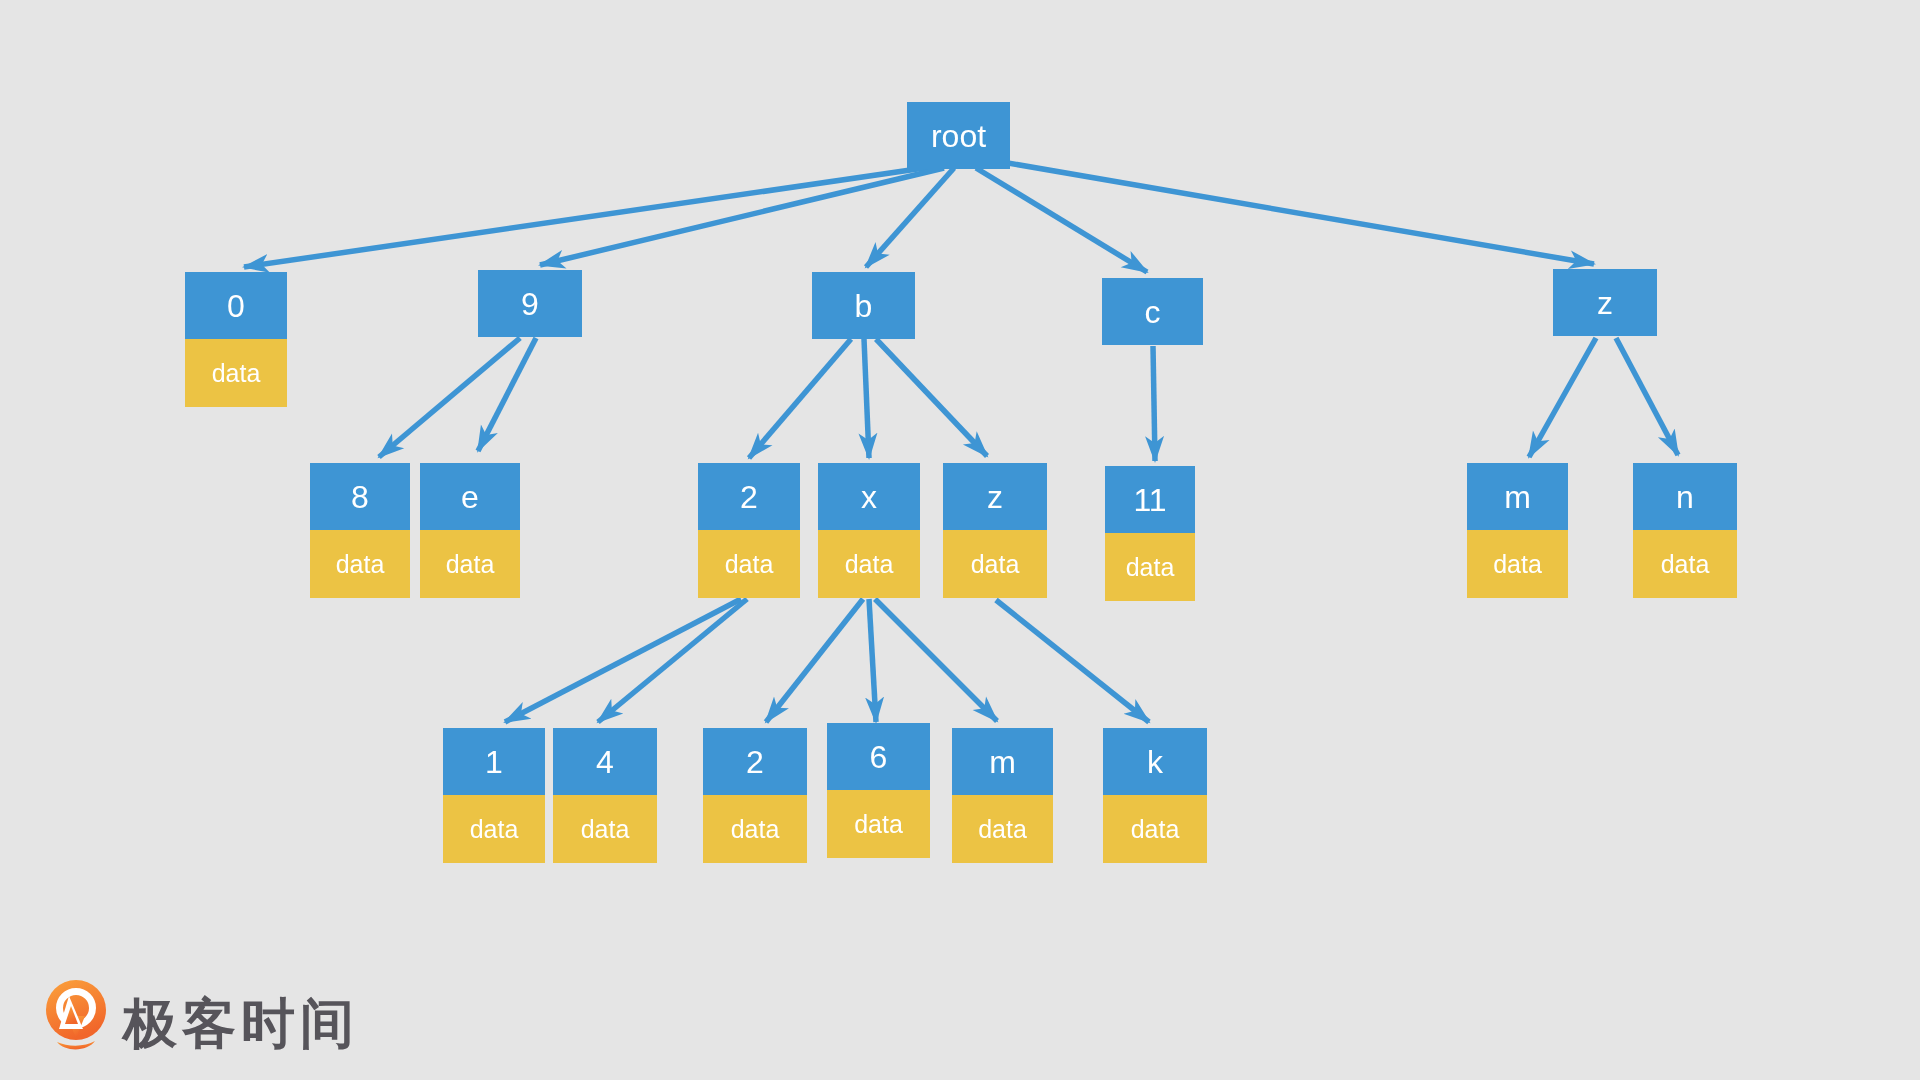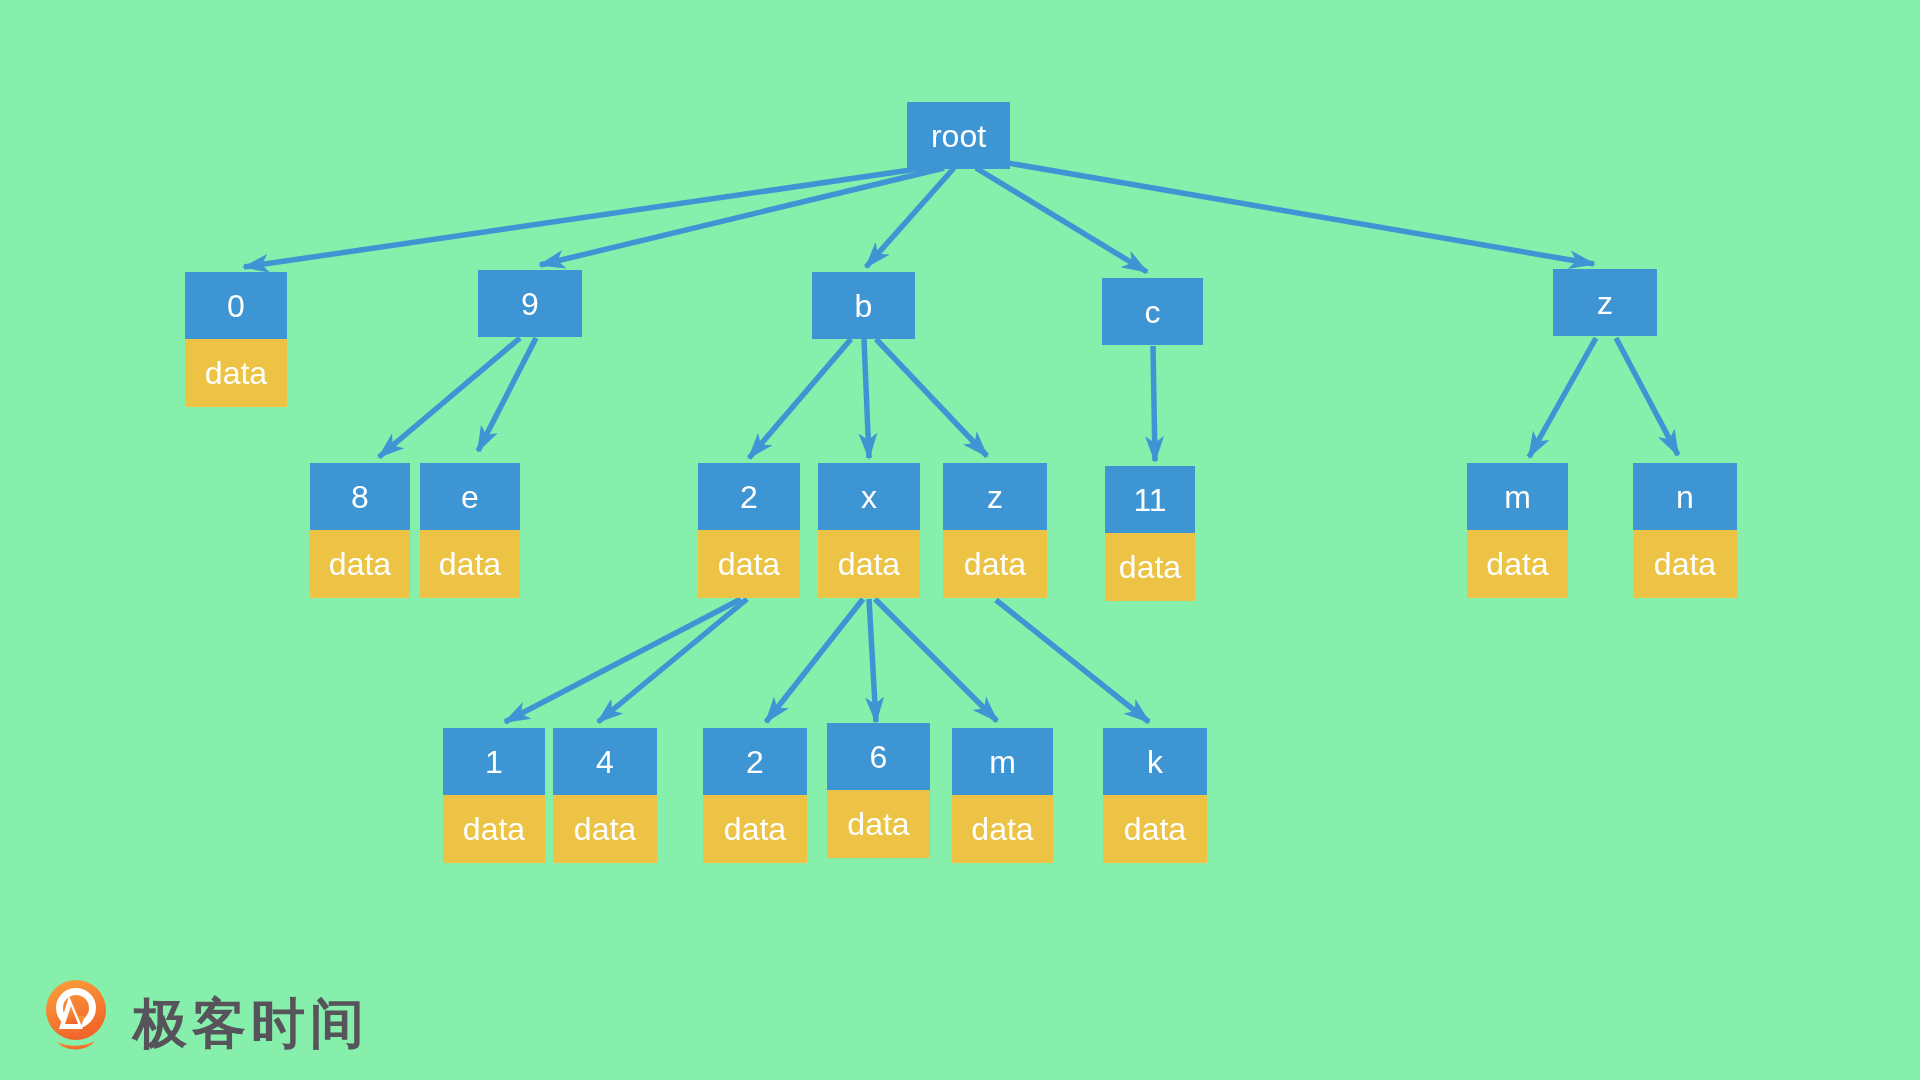--- a/index.html
+++ b/index.html
@@ -5,21 +5,21 @@
   html, body {
     margin: 0;
     padding: 0;
     background: #ffffff;
     font-family: "Liberation Sans", "DejaVu Sans", sans-serif;
   }
   .stage {
     position: relative;
     width: 1920px;
     height: 1080px;
-    background: #86efac;
+    background: #e5e5e5;
     overflow: hidden;
   }
   .edges-layer {
     position: absolute;
     left: 0; top: 0;
     width: 1920px;
     height: 1080px;
     pointer-events: none;
   }
   .node {
@@ -37,32 +37,32 @@
     font-size: 32px;
     line-height: 1;
   }
   .node .databox {
     height: 68px;
     background: #ECC344;
     color: #ffffff;
     display: flex;
     align-items: center;
     justify-content: center;
-    font-size: 32px;
+    font-size: 25px;
     line-height: 1;
   }
   .logo {
     position: absolute;
     left: 45px;
     top: 980px;
     display: flex;
     align-items: center;
   }
   .logo-text {
-    margin-left: 24px;
+    margin-left: 14px;
     font-size: 54px;
     font-weight: 600;
     letter-spacing: 5px;
     color: #56545A;
     line-height: 1;
     padding-top: 6px;
   }
 </style>
 </head>
 <body>

